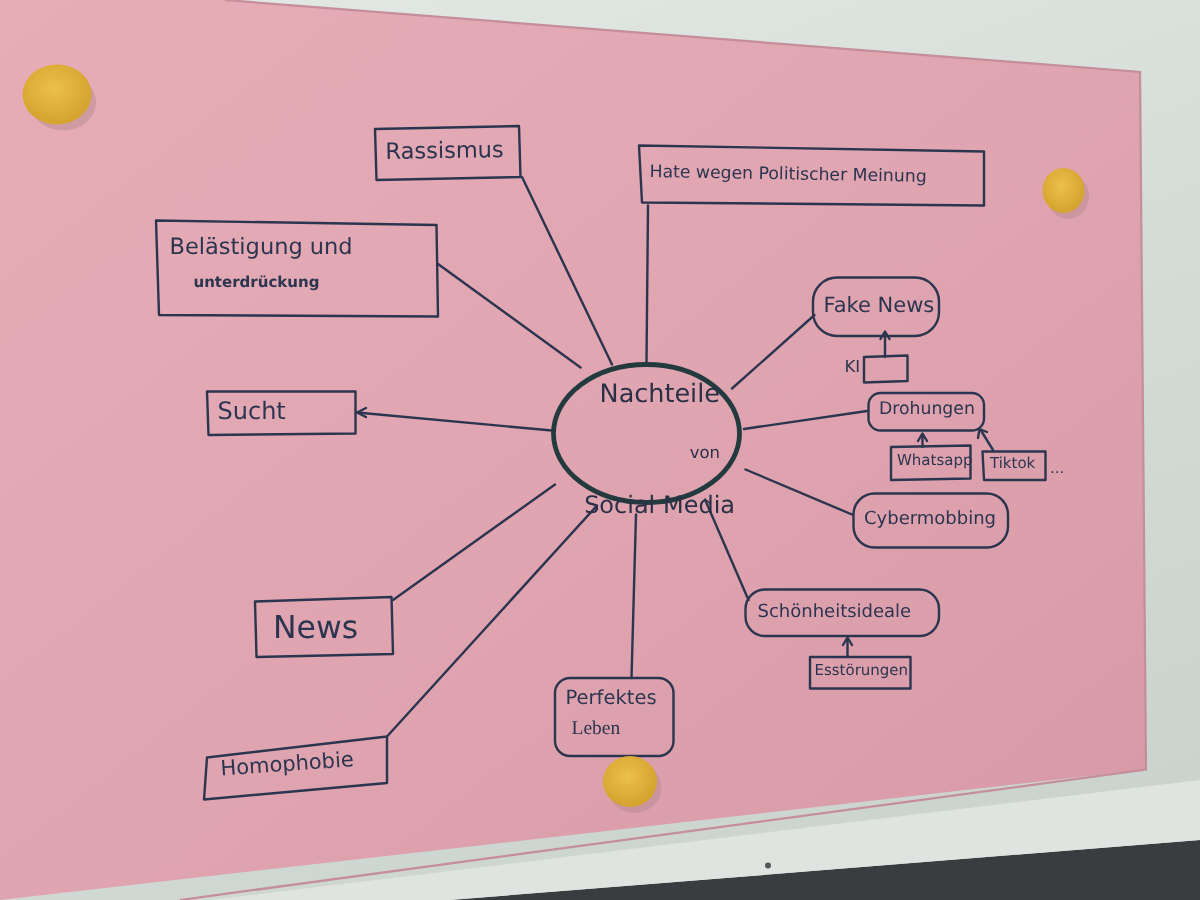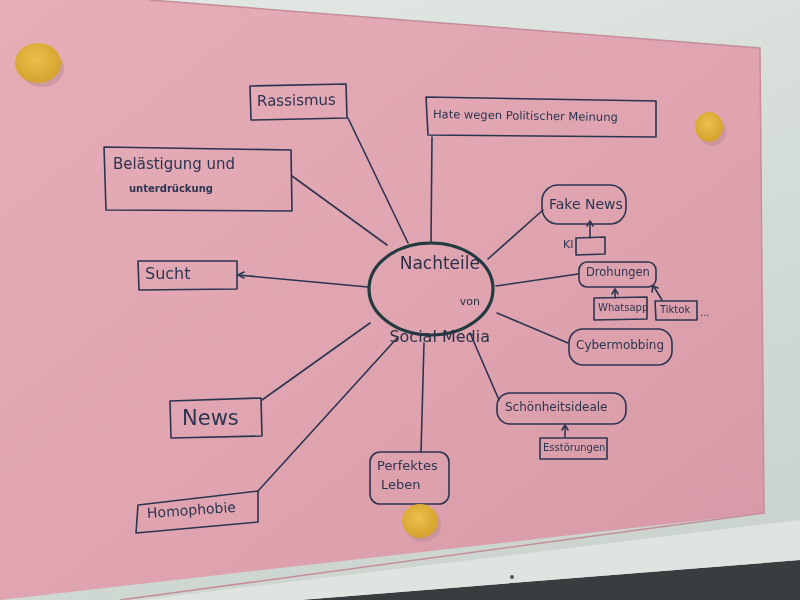--- a/index.html
+++ b/index.html
@@ -123,18 +123,18 @@
 <div class="label" style="left:145px;top:265px;font-size:16px;">Sucht</div>
 <div class="label" style="left:586px;top:266px;font-size:11.5px;">Drohungen</div>
 <div class="label" style="left:598px;top:302px;font-size:10px;">Whatsapp</div>
 <div class="label" style="left:660px;top:304px;font-size:10px;">Tiktok</div>
 <div class="label" style="left:700px;top:307px;font-size:10px;">...</div>
 <div class="label" style="left:576px;top:339px;font-size:12px;">Cybermobbing</div>
 <div class="label" style="left:182px;top:406px;font-size:21px;">News</div>
 <div class="label" style="left:505px;top:401px;font-size:12px;">Schönheitsideale</div>
 <div class="label" style="left:543px;top:442px;font-size:10px;text-align:right;">Esstörungen</div>
 <div class="label" style="left:377px;top:459px;font-size:13px;">Perfektes</div>
-<div class="label" style="left:381px;top:478px;font-size:13px;">Leben</div>
+<div class="label" style="left:381px;top:478px;font-size:13px;font-family:Liberation Serif, serif;">Leben</div>
 <div class="label" style="left:147px;top:505px;font-size:14px;transform:rotate(-4deg);">Homophobie</div>
 
 <div class="label center-label" style="left:385px;top:254px;width:95px;font-size:17px;">Nachteile</div>
 <div class="label center-label" style="left:385px;top:276px;width:95px;font-size:11px;margin-top:20px;">von</div>
 <div class="label center-label" style="left:376px;top:292px;width:114px;font-size:16px;margin-top:36px;">Social Media</div>
 
 </body></html>

